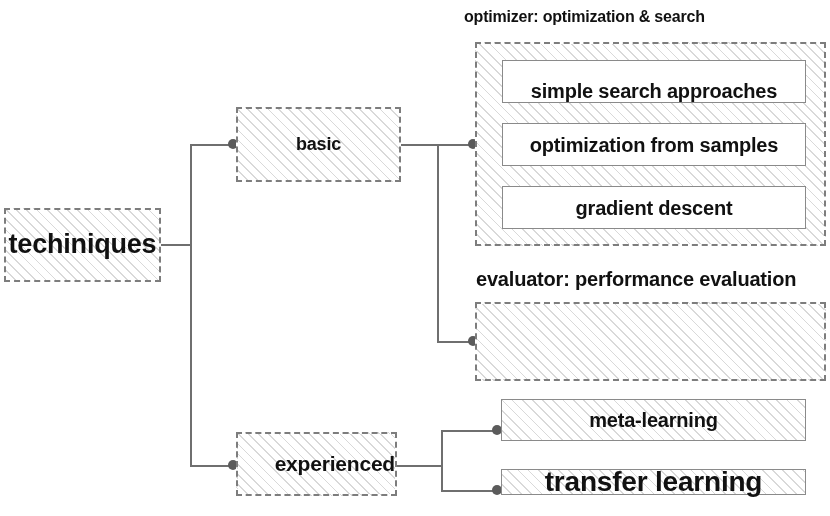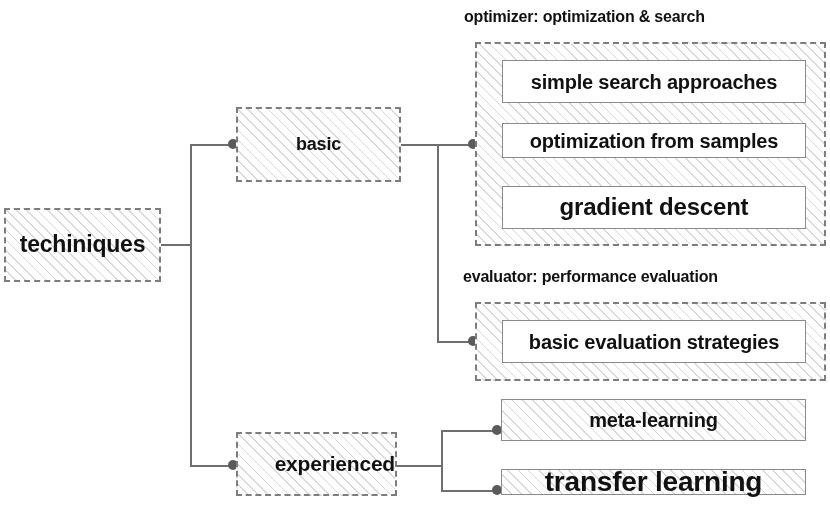--- a/index.html
+++ b/index.html
@@ -105,55 +105,52 @@
   <div class="ln ln-h" style="left:441px; top:430px; width:61px;"></div>
   <div class="ln ln-h" style="left:441px; top:490px; width:61px;"></div>
 
   <div class="dot" style="left:228px; top:139px;"></div>
   <div class="dot" style="left:228px; top:460px;"></div>
   <div class="dot" style="left:468px; top:139px;"></div>
   <div class="dot" style="left:468px; top:336px;"></div>
   <div class="dot" style="left:492px; top:425px;"></div>
   <div class="dot" style="left:492px; top:485px;"></div>
 
-  <div class="node node-dashed hatch" style="left:4px; top:208px; width:157px; height:74px; font-size:23px;">
+  <div class="node node-dashed hatch" style="left:4px; top:208px; width:157px; height:74px; font-size:27px;">
     <span>techiniques</span>
   </div>
 
   <div class="node node-dashed hatch" style="left:236px; top:107px; width:165px; height:75px; font-size:18px;">
     <span>basic</span>
   </div>
 
   <div class="node node-dashed hatch" style="left:236px; top:432px; width:161px; height:64px; font-size:21px;justify-content:flex-end;">
     <span>experienced</span>
   </div>
 
   <div class="group-title" style="left:464px; top:8px; font-size:16px;">optimizer: optimization &amp; search</div>
 
   <div class="group-box hatch" style="left:475px; top:42px; width:351px; height:204px;"></div>
 
-  <div class="node node-solid node-white" style="left:502px; top:60px; width:304px; height:43px; font-size:20px;">
+  <div class="node node-solid node-white" style="left:502px; top:60px; width:304px; height:43px; font-size:20px;align-items:flex-end;">
     <span>simple search approaches</span>
   </div>
 
-  <div class="node node-solid node-white" style="left:502px; top:123px; width:304px; height:35px; font-size:20px;">
+  <div class="node node-solid node-white" style="left:502px; top:123px; width:304px; height:43px; font-size:20px;">
     <span>optimization from samples</span>
   </div>
 
-  <div class="node node-solid node-white" style="left:502px; top:186px; width:304px; height:43px; font-size:24px;">
+  <div class="node node-solid node-white" style="left:502px; top:186px; width:304px; height:43px; font-size:20px;">
     <span>gradient descent</span>
   </div>
 
-  <div class="group-title" style="left:463px; top:268px; font-size:16px;">evaluator: performance evaluation</div>
+  <div class="group-title" style="left:476px; top:268px; font-size:20px;">evaluator: performance evaluation</div>
 
   <div class="group-box hatch" style="left:475px; top:302px; width:351px; height:79px;"></div>
 
-  <div class="node node-solid node-white" style="left:502px; top:320px; width:304px; height:43px; font-size:20px;">
-    <span>basic evaluation strategies</span>
-  </div>
 
   <div class="node node-solid hatch" style="left:501px; top:399px; width:305px; height:42px; font-size:20px;">
     <span>meta-learning</span>
   </div>
 
   <div class="node node-solid hatch" style="left:501px; top:469px; width:305px; height:26px; font-size:28px;">
     <span>transfer learning</span>
   </div>
 
 </div>

